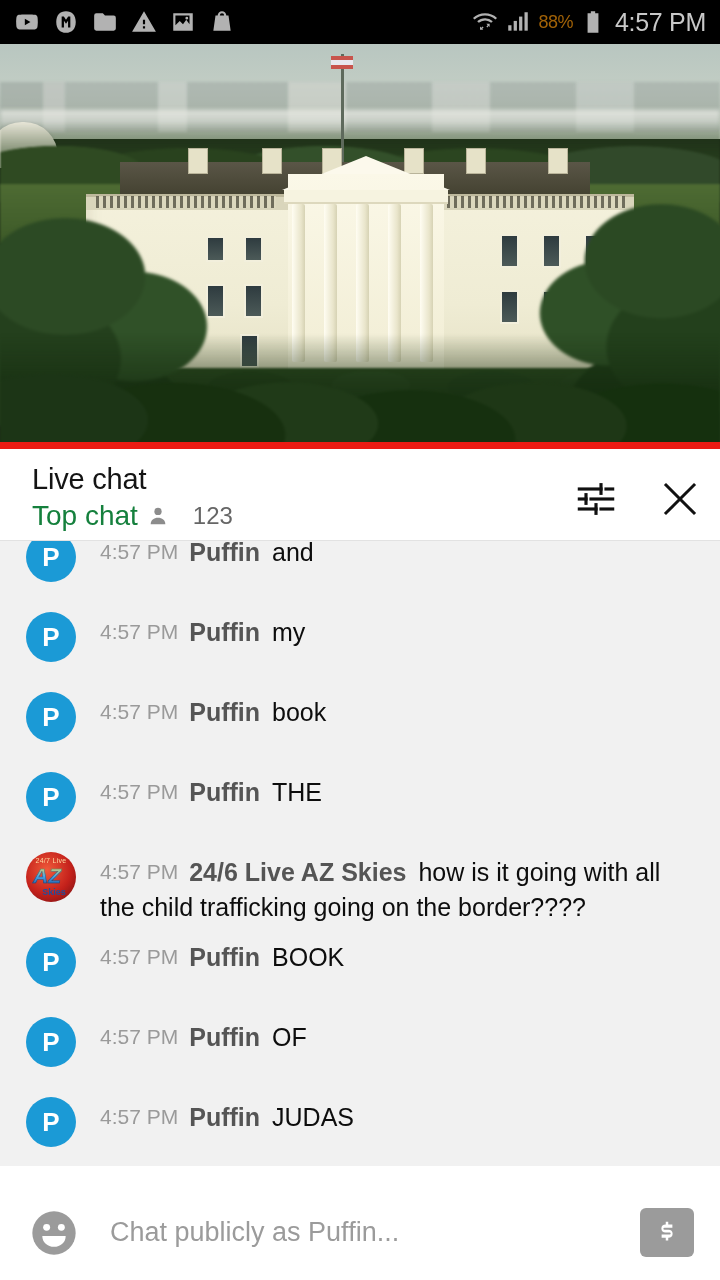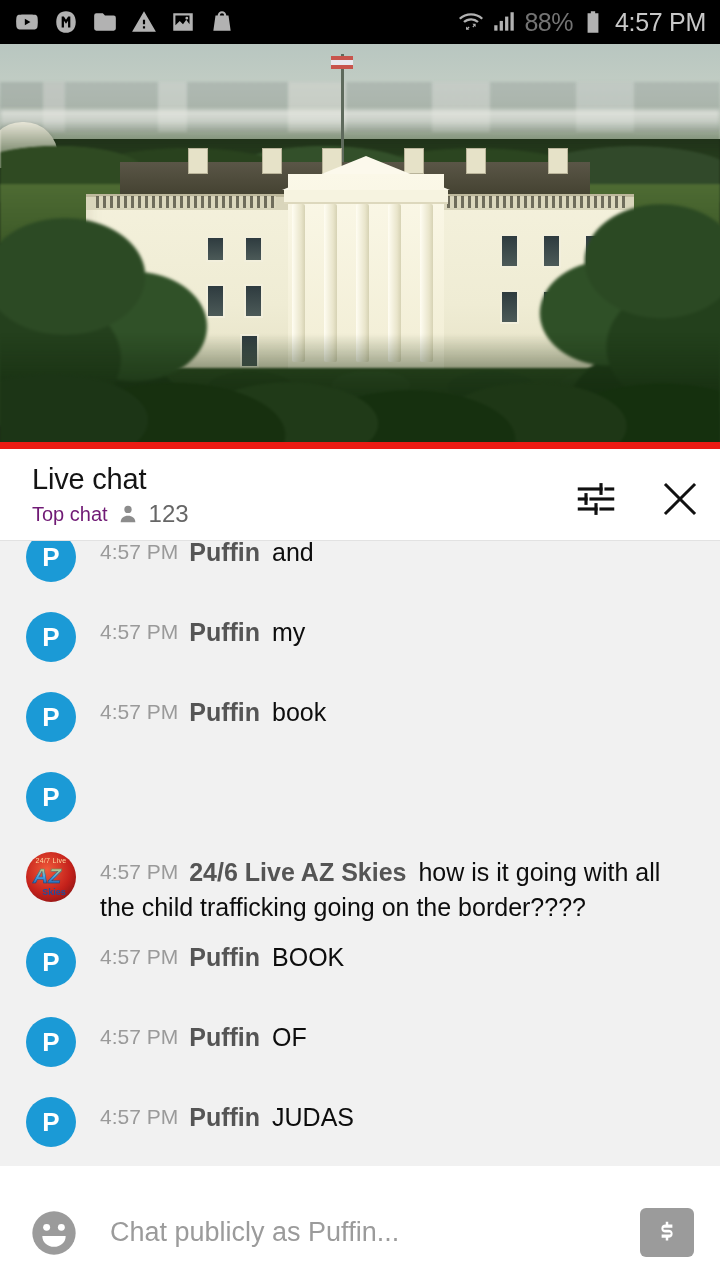--- a/index.html
+++ b/index.html
@@ -15,21 +15,21 @@
   .statusbar {
     height:44px; width:100%;
     background:#000; color:#b0b0b0;
     display:flex; align-items:center;
     padding:0 14px;
   }
   .sb-left { display:flex; align-items:center; gap:13px; }
   .sb-right { margin-left:auto; display:flex; align-items:center; gap:7px; }
   .sb-icon { width:26px; height:26px; display:block; fill:#b2b2b2; }
   .sb-battpct {
-    font-size:25px; color:#737373; letter-spacing:-0.5px;
+    font-size:18px; color:#a16207; letter-spacing:-0.5px;
     font-family:"Liberation Sans", sans-serif;
   }
   .sb-time {
     font-size:25px; color:#c8c8c8; letter-spacing:-0.3px;
     margin-left:2px;
   }
 
   
   .video {
     position:relative; width:720px; height:405px;
@@ -202,22 +202,22 @@
   
   .chat-header {
     height:92px; background:#fff;
     padding:14px 18px 0 32px;
     display:flex; align-items:flex-start;
     border-bottom:1px solid #e2e2e2;
   }
   .ch-titles { flex:1; }
   .ch-title { font-size:29px; color:#141414; line-height:1.12; letter-spacing:-.2px; }
   .ch-sub { display:flex; align-items:center; gap:9px; margin-top:5px; }
-  .ch-subtext { font-size:20px; color:#701a75; }
-  .ch-viewers { display:flex; align-items:center; gap:10px; }
+  .ch-subtext { font-size:28px; color:#15803d; }
+  .ch-viewers { display:flex; align-items:center; gap:24px; }
   .ch-count { font-size:24px; color:#666; }
   .ch-actions { display:flex; align-items:center; gap:40px; padding-top:14px; }
   .icon-btn { width:44px; height:44px; display:flex; align-items:center; justify-content:center; }
 
   
   .chat-list {
     position:relative;
     height:625px; background:#f1f1f1;
     overflow:hidden;
   }
@@ -438,20 +438,21 @@
         <div class="msg">
           <div class="avatar puffin">
             <span>P</span>
           </div>
           <div class="msg-body"><span class="m-time">4:57 PM</span><span class="m-author">Puffin</span><span class="m-text">book</span></div>
         </div>
         <div class="msg">
           <div class="avatar puffin">
             <span>P</span>
           </div>
+          <div class="msg-body"><span class="m-time">4:57 PM</span><span class="m-author">Puffin</span><span class="m-text">THE</span></div>
         </div>
         <div class="msg">
           <div class="avatar azskies">
             <div class="az-top">24/7 Live</div>
             <div class="az-big">AZ</div>
             <div class="az-bot">Skies</div>
           </div>
           <div class="msg-body"><span class="m-time">4:57 PM</span><span class="m-author">24/6 Live AZ Skies</span><span class="m-text">how is it going with all the child trafficking going on the border????</span></div>
         </div>
         <div class="msg">

